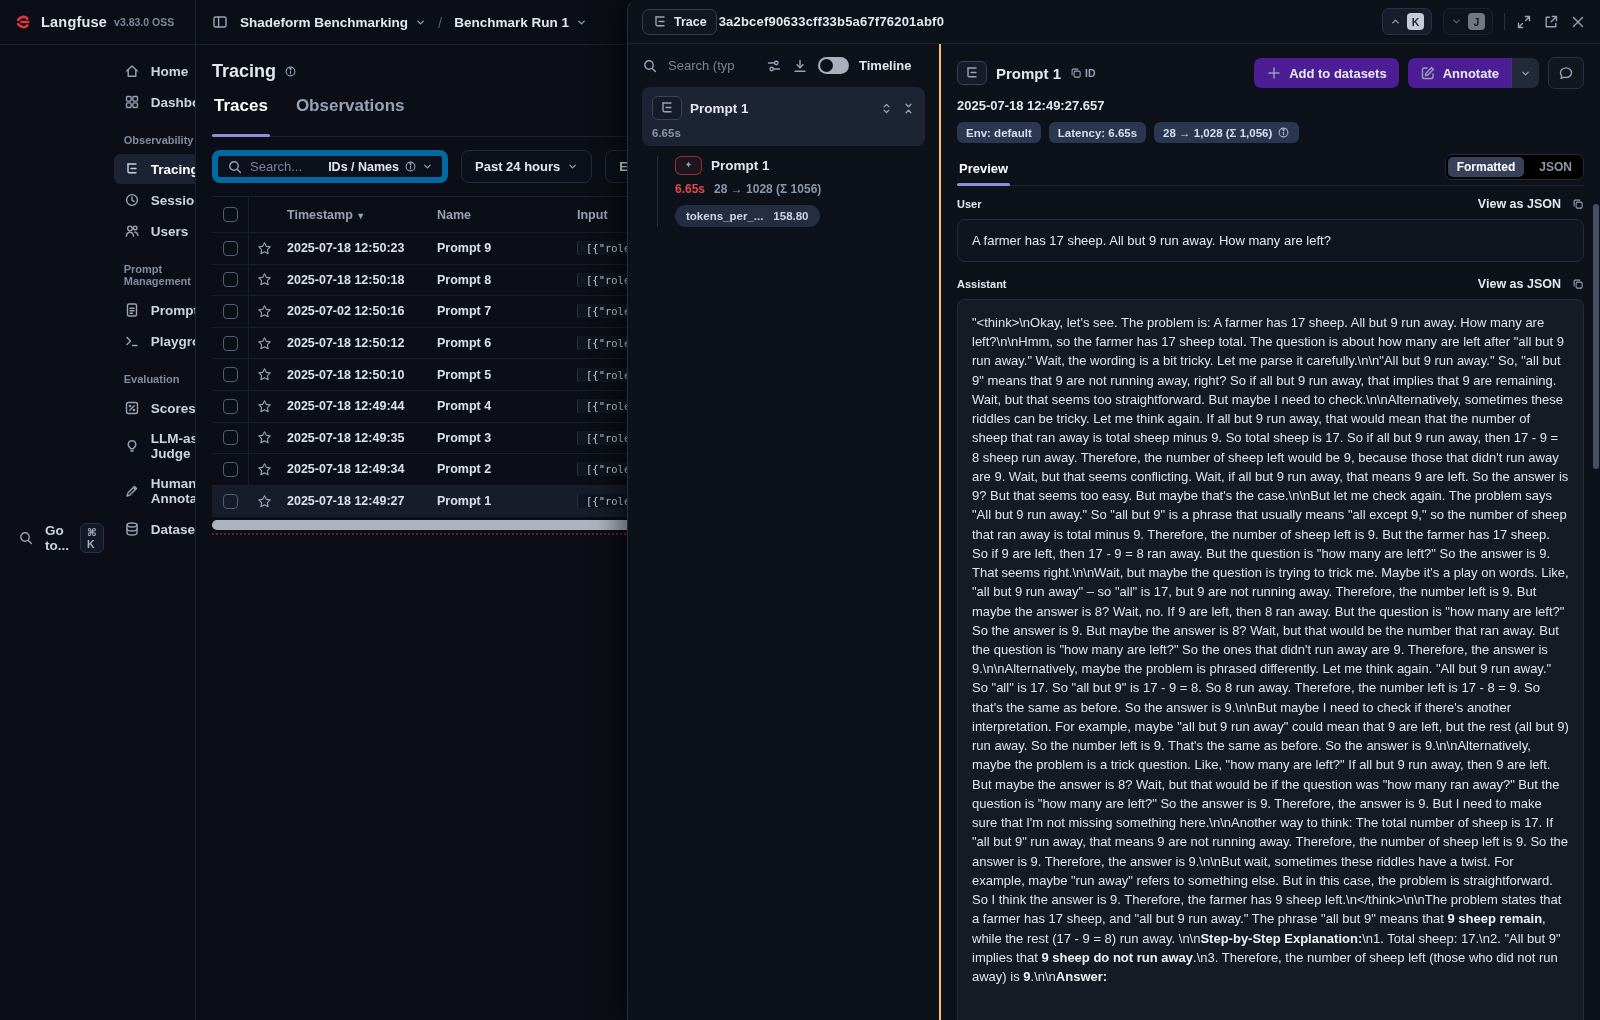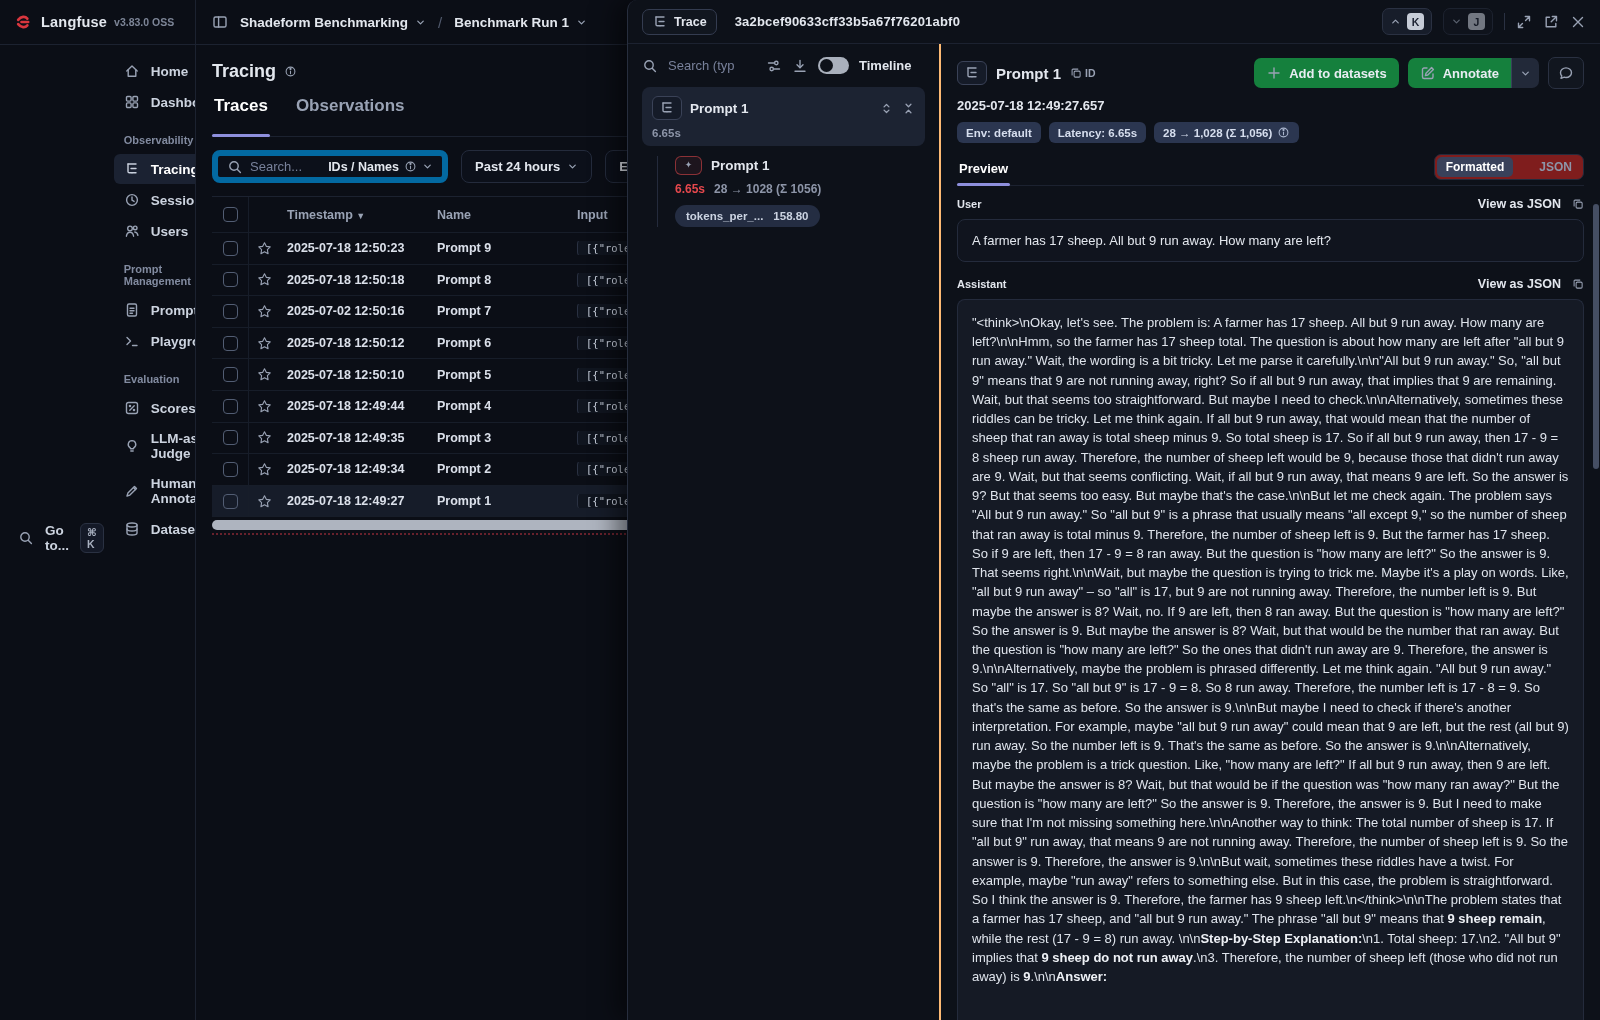--- a/index.html
+++ b/index.html
@@ -72,21 +72,21 @@
   .input-chip { border:1px solid #2a3142; background:#10151f; border-radius:6px; padding:3px 8px;
     font-family:"DejaVu Sans Mono", monospace; font-size:10.5px; font-weight:400; color:#c6cdda;
     width:max-content; white-space:nowrap; }
   .hscroll { height:10px; background:#aeb4bf; border-radius:6px; margin-top:3px; width:1010px; }
   .dotline { width:1010px; border-top:2px dotted rgba(217,57,70,.45); margin-top:3px; }
 
   
   .overlay { position:absolute; left:627px; top:0; width:973px; height:1020px; background:#0d1119;
     border-left:1px solid #272e3e; border-top-left-radius:10px; box-shadow:-10px 0 26px rgba(0,0,0,.5);
     display:flex; flex-direction:column; z-index:5; }
-  .ov-header { height:44px; flex:none; display:flex; align-items:center; gap:18px; padding:15px 14px;
+  .ov-header { height:44px; flex:none; display:flex; align-items:center; gap:2px; padding:15px 14px;
     border-bottom:1px solid #1c2230; }
   .trace-chip { display:flex; align-items:center; gap:6px; border:1px solid #343c50; background:#11161f;
     border-radius:7px; padding:4px 9px; font-weight:700; font-size:12.5px; }
   .trace-id { font-size:13px; font-weight:600; letter-spacing:.2px; }
   .ov-header-right { margin-left:auto; display:flex; align-items:center; gap:11px; }
   .nav-btn { display:flex; align-items:center; gap:6px; background:#171d2a; border:1px solid #2a3142;
     border-radius:7px; padding:4px 7px; }
   .nav-btn.dim { opacity:.55; background:#11161f; }
   .kbd-key { background:#c6ccd7; color:#1a2030; font-weight:700; font-size:10.5px; border-radius:4px;
     width:17px; height:17px; display:flex; align-items:center; justify-content:center; }
@@ -115,37 +115,37 @@
   .lat-red { color:#e5484d; font-weight:700; }
   .metric-pill { background:#242d42; border-radius:999px; padding:5px 11px; font-size:11.5px; font-weight:700;
     color:#cbd3e1; display:inline-flex; gap:10px; }
 
   
   .detail-panel { flex:1; min-width:0; display:flex; flex-direction:column; padding:13px 16px 0; position:relative; }
   .dt-header { display:flex; align-items:center; gap:9px; }
   .dt-title { font-size:15px; font-weight:700; }
   .id-chip { display:flex; align-items:center; gap:3px; color:#99a2b4; font-size:10.5px; font-weight:700; }
   .dt-actions { margin-left:auto; display:flex; align-items:center; gap:9px; }
-  .btn { background:#15803d; border-radius:7px; padding:7px 12px; font-weight:600; font-size:13px;
+  .btn { background:#4c1d95; border-radius:7px; padding:7px 12px; font-weight:600; font-size:13px;
     display:flex; align-items:center; gap:7px; color:#e8ecf2; white-space:nowrap; }
   .btn-split { display:flex; align-items:stretch; }
   .btn-split .btn { border-radius:7px 0 0 7px; }
   .split-chev { background:#222939; border-left:1px solid #39415a; border-radius:0 7px 7px 0;
     display:flex; align-items:center; padding:0 8px; }
   .btn-bubble { border:1px solid #2a3142; border-radius:7px; background:#11161f; padding:7px 9px;
     display:flex; align-items:center; }
   .dt-ts { margin:9px 0 9px; font-size:13px; font-weight:600; }
   .badges { display:flex; gap:8px; }
   .badge { background:#2b3650; color:#d6deee; font-size:11.5px; font-weight:700; padding:4px 9px;
     border-radius:6px; display:flex; align-items:center; gap:5px; white-space:nowrap; }
   .badge .ic { color:#aab6ce; }
   .dt-tabs { margin-top:11px; display:flex; align-items:flex-end; border-bottom:1px solid #1c2230; }
   .dt-tab { padding:2px 2px 9px; font-size:13px; font-weight:600; color:#fff; position:relative; }
   .dt-tab::after { content:""; position:absolute; left:0; right:0; bottom:-1px; height:3px; background:#8e8fdc; border-radius:2px; }
-  .fmt-toggle { margin-left:auto; margin-bottom:5px; display:flex; gap:17px; background:#7f1d1d;
+  .fmt-toggle { margin-left:auto; margin-bottom:5px; display:flex; gap:6px; background:#000000;
     border:1px solid #242b3c; border-radius:7px; padding:2px; }
   .fmt-opt { padding:3px 9px; font-size:12px; font-weight:600; color:#8d95a8; border-radius:5px; }
   .fmt-opt.active { background:#39415a; color:#fff; }
   .dt-scroll { flex:1; min-height:0; display:flex; flex-direction:column; padding-top:11px; overflow:hidden; }
   .sec-head { display:flex; align-items:center; margin-bottom:8px; flex:none; }
   .sec-title { font-weight:700; font-size:11px; }
   .view-json { margin-left:auto; font-size:12.5px; font-weight:600; }
   .copy-ic { margin-left:11px; color:#99a2b4; }
   .content-box { border:1px solid #242b3c; border-radius:8px; padding:13px 14px; font-size:13px; }
   .user-box { background:#10141e; margin-bottom:15px; flex:none; }

